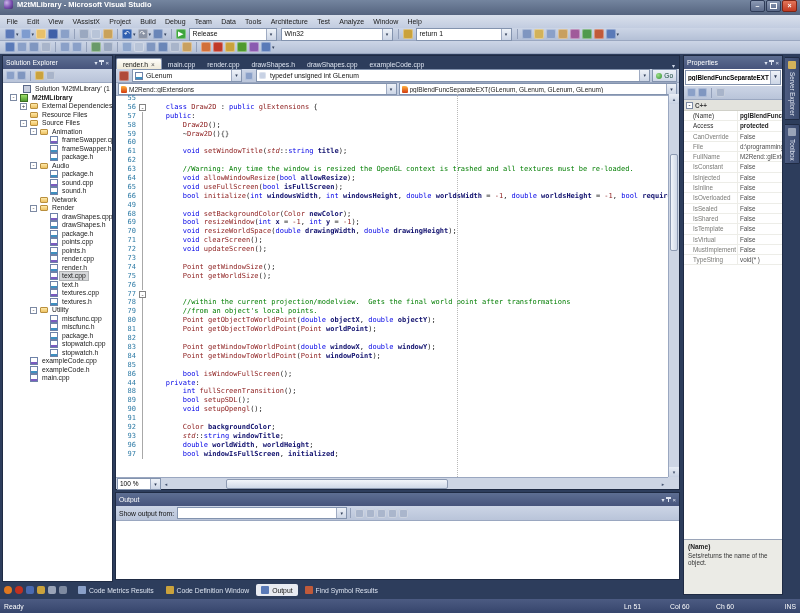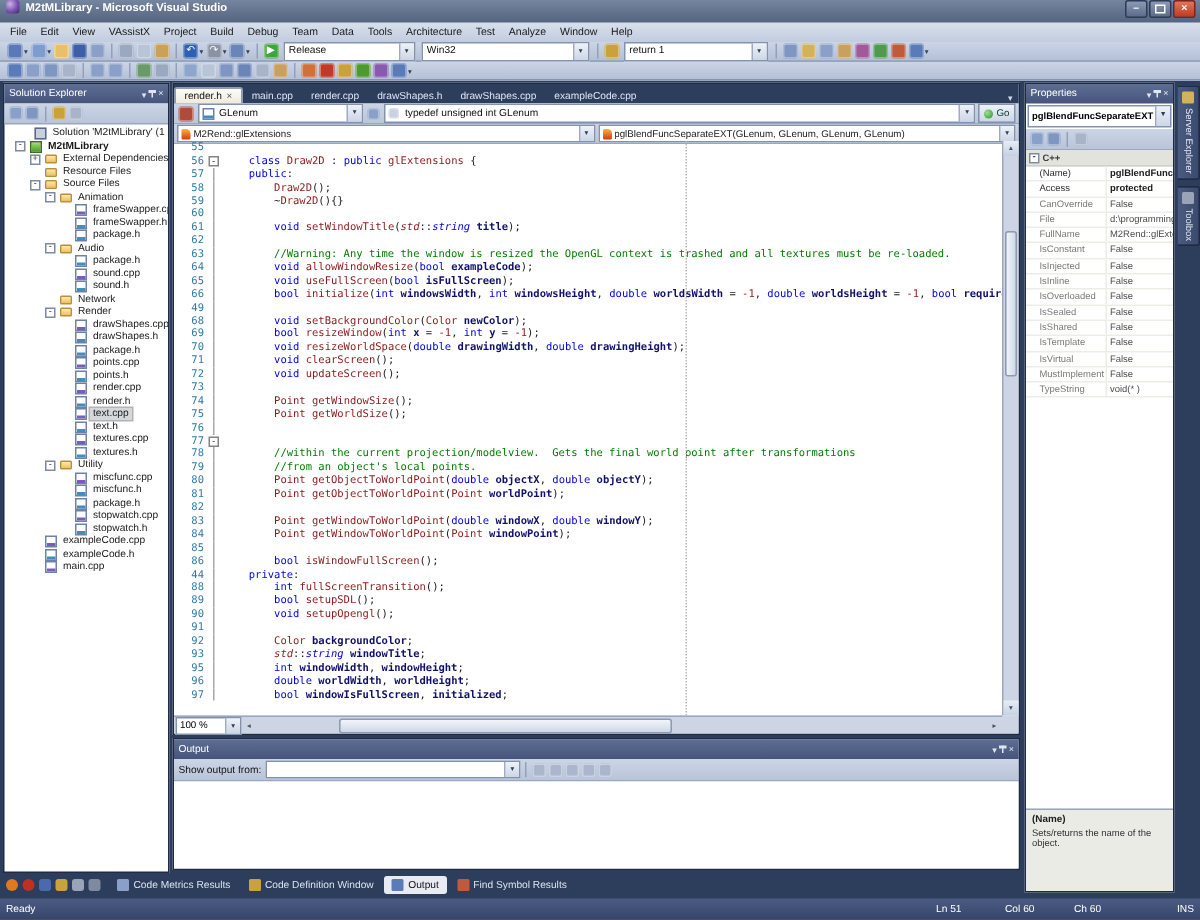--- a/index.html
+++ b/index.html
@@ -91,21 +91,21 @@
   .guide{position:absolute;top:0;bottom:0;border-left:1px dotted #b9b9b9;}
   .cl{display:flex;height:8.9px;white-space:pre;}
   .ln{flex:0 0 20px;text-align:right;color:#2e7ba6;padding-right:3px;}
   .fold{flex:0 0 10px;position:relative;}
   .fold .vln{position:absolute;left:3px;top:0;bottom:0;width:1px;background:#a8a8a8;}
   .fold .box{position:absolute;left:0;top:1px;width:7px;height:7px;border:1px solid #848484;
     background:#fff;font-size:6px;line-height:5px;text-align:center;color:#333;box-sizing:border-box;}
   .code{flex:1;color:#1a1a1a;}
   .s-k{color:#0000e6;} .s-t{color:#8b1a1a;} .s-c{color:#007d00;}
   .s-b{color:#10106e;font-weight:bold;} .s-n{color:#8b1a1a;}
-  .s-is{color:#8b1a1a;font-style:italic;} .s-ib{color:#0000e6;font-style:italic;text-align:right;}
+  .s-is{color:#8b1a1a;font-style:italic;} .s-ib{color:#0000e6;text-align:right;}
   .vscroll{position:absolute;right:0;top:38px;bottom:12px;width:11px;background:#cdd5e4;
     border-left:1px solid #9aa7c0;box-sizing:border-box;}
   .varr{height:10px;font-size:5px;text-align:center;color:#44536f;line-height:10px;
     background:linear-gradient(#e8edf5,#c6d0e2);}
   .vthumb{position:absolute;left:1px;right:1px;top:60px;height:95px;border:1px solid #8d9ab2;
     background:linear-gradient(90deg,#f2f5fa,#cfd8e7);border-radius:2px;}
   .vdown{position:absolute;bottom:0;left:0;right:0;}
   .hscroll{position:absolute;left:0;right:11px;bottom:0;height:12px;background:#cdd5e4;
     border-top:1px solid #9aa7c0;display:flex;align-items:center;box-sizing:border-box;}
   .zoomc{width:42px;height:10px;background:#fff;border:1px solid #8393ae;font-size:6.5px;
@@ -514,21 +514,21 @@
         <div class="guide" style="left:341px"></div>
       <div class="cl"><span class="ln">55</span><span class="fold"></span><span class="code"></span></div>
           <div class="cl"><span class="ln">56</span><span class="fold"><span class="box">-</span></span><span class="code"><span>    </span><span class="s-k">class</span><span> </span><span class="s-t">Draw2D</span><span> : </span><span class="s-k">public</span><span> </span><span class="s-t">glExtensions</span><span> {</span></span></div>
           <div class="cl"><span class="ln">57</span><span class="fold"><span class="vln"></span></span><span class="code"><span>    </span><span class="s-k">public</span><span>:</span></span></div>
           <div class="cl"><span class="ln">58</span><span class="fold"><span class="vln"></span></span><span class="code"><span>        </span><span class="s-t">Draw2D</span><span>();</span></span></div>
           <div class="cl"><span class="ln">59</span><span class="fold"><span class="vln"></span></span><span class="code"><span>        </span><span>~</span><span class="s-t">Draw2D</span><span>(){}</span></span></div>
           <div class="cl"><span class="ln">60</span><span class="fold"><span class="vln"></span></span><span class="code"></span></div>
           <div class="cl"><span class="ln">61</span><span class="fold"><span class="vln"></span></span><span class="code"><span>        </span><span class="s-k">void</span><span> </span><span class="s-t">setWindowTitle</span><span>(</span><span class="s-is">std</span><span>::</span><span class="s-ib">string</span><span> </span><span class="s-b">title</span><span>);</span></span></div>
           <div class="cl"><span class="ln">62</span><span class="fold"><span class="vln"></span></span><span class="code"></span></div>
           <div class="cl"><span class="ln">63</span><span class="fold"><span class="vln"></span></span><span class="code"><span>        </span><span class="s-c">//Warning: Any time the window is resized the OpenGL context is trashed and all textures must be re-loaded.</span></span></div>
-          <div class="cl"><span class="ln">64</span><span class="fold"><span class="vln"></span></span><span class="code"><span>        </span><span class="s-k">void</span><span> </span><span class="s-t">allowWindowResize</span><span>(</span><span class="s-k">bool</span><span> </span><span class="s-b">exampleCode</span><span>);</span></span></div>
+          <div class="cl"><span class="ln">64</span><span class="fold"><span class="vln"></span></span><span class="code"><span>        </span><span class="s-k">void</span><span> </span><span class="s-t">allowWindowResize</span><span>(</span><span class="s-k">bool</span><span> </span><span class="s-b">allowResize</span><span>);</span></span></div>
           <div class="cl"><span class="ln">65</span><span class="fold"><span class="vln"></span></span><span class="code"><span>        </span><span class="s-k">void</span><span> </span><span class="s-t">useFullScreen</span><span>(</span><span class="s-k">bool</span><span> </span><span class="s-b">isFullScreen</span><span>);</span></span></div>
           <div class="cl"><span class="ln">66</span><span class="fold"><span class="vln"></span></span><span class="code"><span>        </span><span class="s-k">bool</span><span> </span><span class="s-t">initialize</span><span>(</span><span class="s-k">int</span><span> </span><span class="s-b">windowsWidth</span><span>, </span><span class="s-k">int</span><span> </span><span class="s-b">windowsHeight</span><span>, </span><span class="s-k">double</span><span> </span><span class="s-b">worldsWidth</span><span> = </span><span class="s-n">-1</span><span>, </span><span class="s-k">double</span><span> </span><span class="s-b">worldsHeight</span><span> = </span><span class="s-n">-1</span><span>, </span><span class="s-k">bool</span><span> </span><span class="s-b">requireExtens</span></span></div>
           <div class="cl"><span class="ln">49</span><span class="fold"><span class="vln"></span></span><span class="code"></span></div>
           <div class="cl"><span class="ln">68</span><span class="fold"><span class="vln"></span></span><span class="code"><span>        </span><span class="s-k">void</span><span> </span><span class="s-t">setBackgroundColor</span><span>(</span><span class="s-t">Color</span><span> </span><span class="s-b">newColor</span><span>);</span></span></div>
           <div class="cl"><span class="ln">69</span><span class="fold"><span class="vln"></span></span><span class="code"><span>        </span><span class="s-k">bool</span><span> </span><span class="s-t">resizeWindow</span><span>(</span><span class="s-k">int</span><span> </span><span class="s-b">x</span><span> = </span><span class="s-n">-1</span><span>, </span><span class="s-k">int</span><span> </span><span class="s-b">y</span><span> = </span><span class="s-n">-1</span><span>);</span></span></div>
           <div class="cl"><span class="ln">70</span><span class="fold"><span class="vln"></span></span><span class="code"><span>        </span><span class="s-k">void</span><span> </span><span class="s-t">resizeWorldSpace</span><span>(</span><span class="s-k">double</span><span> </span><span class="s-b">drawingWidth</span><span>, </span><span class="s-k">double</span><span> </span><span class="s-b">drawingHeight</span><span>);</span></span></div>
           <div class="cl"><span class="ln">71</span><span class="fold"><span class="vln"></span></span><span class="code"><span>        </span><span class="s-k">void</span><span> </span><span class="s-t">clearScreen</span><span>();</span></span></div>
           <div class="cl"><span class="ln">72</span><span class="fold"><span class="vln"></span></span><span class="code"><span>        </span><span class="s-k">void</span><span> </span><span class="s-t">updateScreen</span><span>();</span></span></div>
           <div class="cl"><span class="ln">73</span><span class="fold"><span class="vln"></span></span><span class="code"></span></div>
           <div class="cl"><span class="ln">74</span><span class="fold"><span class="vln"></span></span><span class="code"><span>        </span><span class="s-t">Point</span><span> </span><span class="s-t">getWindowSize</span><span>();</span></span></div>
@@ -544,21 +544,20 @@
           <div class="cl"><span class="ln">84</span><span class="fold"><span class="vln"></span></span><span class="code"><span>        </span><span class="s-t">Point</span><span> </span><span class="s-t">getWindowToWorldPoint</span><span>(</span><span class="s-t">Point</span><span> </span><span class="s-b">windowPoint</span><span>);</span></span></div>
           <div class="cl"><span class="ln">85</span><span class="fold"><span class="vln"></span></span><span class="code"></span></div>
           <div class="cl"><span class="ln">86</span><span class="fold"><span class="vln"></span></span><span class="code"><span>        </span><span class="s-k">bool</span><span> </span><span class="s-t">isWindowFullScreen</span><span>();</span></span></div>
           <div class="cl"><span class="ln">44</span><span class="fold"><span class="vln"></span></span><span class="code"><span>    </span><span class="s-k">private</span><span>:</span></span></div>
           <div class="cl"><span class="ln">88</span><span class="fold"><span class="vln"></span></span><span class="code"><span>        </span><span class="s-k">int</span><span> </span><span class="s-t">fullScreenTransition</span><span>();</span></span></div>
           <div class="cl"><span class="ln">89</span><span class="fold"><span class="vln"></span></span><span class="code"><span>        </span><span class="s-k">bool</span><span> </span><span class="s-t">setupSDL</span><span>();</span></span></div>
           <div class="cl"><span class="ln">90</span><span class="fold"><span class="vln"></span></span><span class="code"><span>        </span><span class="s-k">void</span><span> </span><span class="s-t">setupOpengl</span><span>();</span></span></div>
           <div class="cl"><span class="ln">91</span><span class="fold"><span class="vln"></span></span><span class="code"></span></div>
           <div class="cl"><span class="ln">92</span><span class="fold"><span class="vln"></span></span><span class="code"><span>        </span><span class="s-t">Color</span><span> </span><span class="s-b">backgroundColor</span><span>;</span></span></div>
           <div class="cl"><span class="ln">93</span><span class="fold"><span class="vln"></span></span><span class="code"><span>        </span><span class="s-is">std</span><span>::</span><span class="s-ib">string</span><span> </span><span class="s-b">windowTitle</span><span>;</span></span></div>
-          <div class="cl"><span class="ln">95</span><span class="fold"><span class="vln"></span></span><span class="code"><span>        </span><span class="s-k">int</span><span> </span><span class="s-b">windowWidth</span><span>, </span><span class="s-b">windowHeight</span><span>;</span></span></div>
           <div class="cl"><span class="ln">96</span><span class="fold"><span class="vln"></span></span><span class="code"><span>        </span><span class="s-k">double</span><span> </span><span class="s-b">worldWidth</span><span>, </span><span class="s-b">worldHeight</span><span>;</span></span></div>
           <div class="cl"><span class="ln">97</span><span class="fold"><span class="vln"></span></span><span class="code"><span>        </span><span class="s-k">bool</span><span> </span><span class="s-b">windowIsFullScreen</span><span>, </span><span class="s-b">initialized</span><span>;</span></span></div>
         </div>
       <div class="vscroll">
         <div class="varr">▴</div>
         <div class="vthumb"></div>
         <div class="varr vdown">▾</div>
       </div>
       <div class="hscroll">
         <span class="zoomc">

